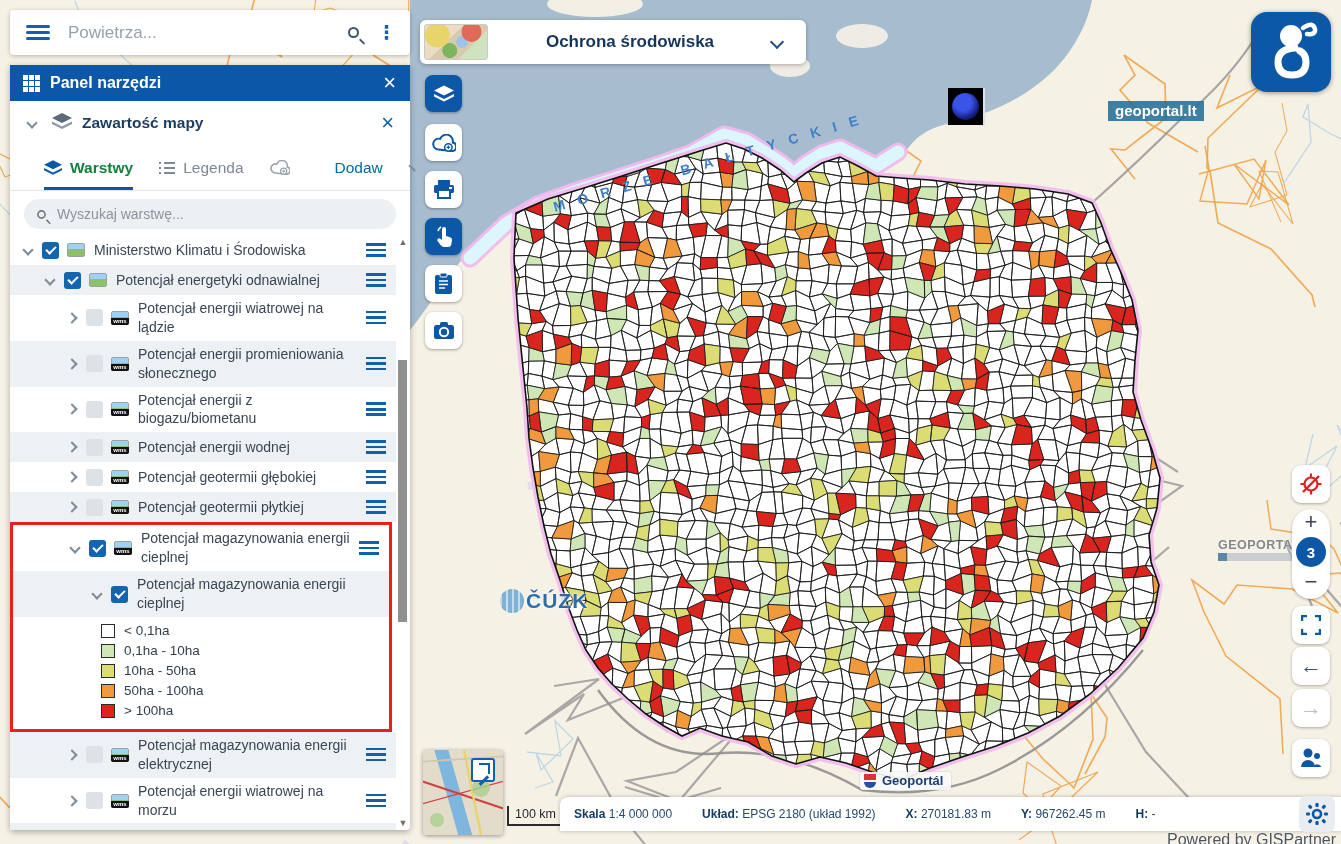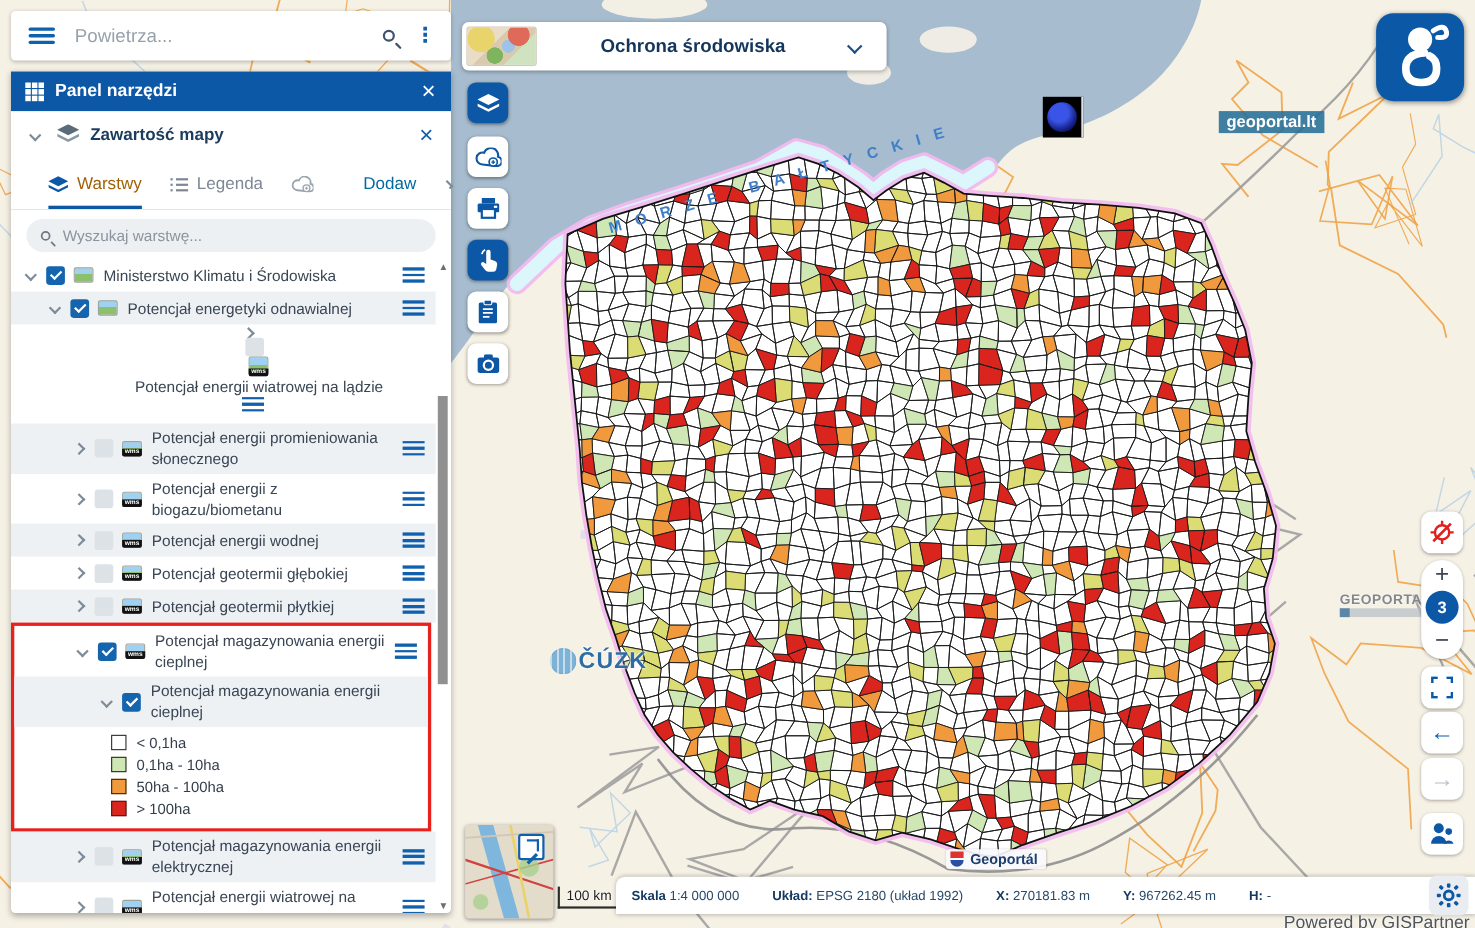--- a/index.html
+++ b/index.html
@@ -33,21 +33,21 @@
   .chev { width:8px; height:8px; border-right:2px solid #7e8c9a; border-bottom:2px solid #7e8c9a; display:inline-block; }
   .chev.down { transform:rotate(45deg); }
   .chev.right { transform:rotate(-45deg); }
   .section-row .chev { margin-left:18px; }
   .lyr-ico { margin-left:16px; }
   .section-label { font-size:15.5px; font-weight:bold; color:#1c3c5e; margin-left:10px; flex:1; }
   .x-blue { color:#1160ae; font-size:22px; margin-right:16px; cursor:pointer; line-height:1; }
   .tabs { height:46px; flex:0 0 46px; display:flex; align-items:center; border-bottom:1px solid #e2e6ea; padding-left:34px; }
   .tab { display:flex; align-items:center; gap:8px; height:100%; position:relative; margin-right:26px; cursor:pointer; }
   .tab .lbl { font-size:15.5px; }
-  .tab.active .lbl { color:#a16207; font-weight:normal; }
+  .tab.active .lbl { color:#15803d; font-weight:bold; }
   .tab.active::after { content:""; position:absolute; left:0; right:0; bottom:0; height:3px; background:#0d57a7; }
   .tab:not(.active) .lbl { color:#7d8894; }
   .tab.fade .lbl { color:#0369a1;margin-left:37px; }
   .tabs .more { margin-left:2px; }
   .listicon { width:16px; height:12px; position:relative; }
   .listicon i { position:absolute; left:5px; right:0; height:2px; background:#7d8894; }
   .listicon i:nth-child(1){top:0}.listicon i:nth-child(2){top:5px}.listicon i:nth-child(3){top:10px}
   .listicon b { position:absolute; left:0; width:2px; height:2px; background:#7d8894; }
   .listicon b:nth-child(4){top:0}.listicon b:nth-child(5){top:5px}.listicon b:nth-child(6){top:10px}
   .lsearch { margin:8px 14px 6px 14px; height:30px; background:#edf0f2; border-radius:16px; display:flex;
@@ -357,21 +357,21 @@
             <span class="chev down"></span>
             <span class="cbx on"></span>
             <span class="thumb-ico"></span>
             <span class="tlabel">Potencjał energetyki odnawialnej</span>
             <span class="rowmenu">
               <i></i>
               <i></i>
               <i></i>
             </span>
           </div>
-          <div class="trow" style="padding-left: 58px; flex-direction: column;">
+          <div class="trow" style="padding-left: 58px;">
             <span class="chev right"></span>
             <span class="cbx"></span>
             <span class="thumb-ico wms"></span>
             <span class="tlabel">Potencjał energii wiatrowej na lądzie</span>
             <span class="rowmenu">
               <i></i>
               <i></i>
               <i></i>
             </span>
           </div>
@@ -449,20 +449,24 @@
             <span class="tlabel">Potencjał magazynowania energii cieplnej</span>
           </div>
           <div style="padding: 4px 0px 8px;">
             <div class="leg-item">
               <span class="leg-sw" style="background: rgb(255, 255, 255);"></span>
               <span class="leg-lb">&lt; 0,1ha</span>
             </div>
             <div class="leg-item">
               <span class="leg-sw" style="background: rgb(207, 231, 180);"></span>
               <span class="leg-lb">0,1ha - 10ha</span>
+            </div>
+            <div class="leg-item">
+              <span class="leg-sw" style="background: rgb(220, 220, 116);"></span>
+              <span class="leg-lb">10ha - 50ha</span>
             </div>
             <div class="leg-item">
               <span class="leg-sw" style="background: rgb(241, 154, 61);"></span>
               <span class="leg-lb">50ha - 100ha</span>
             </div>
             <div class="leg-item">
               <span class="leg-sw" style="background: rgb(218, 37, 31);"></span>
               <span class="leg-lb">&gt; 100ha</span>
             </div>
           </div>

